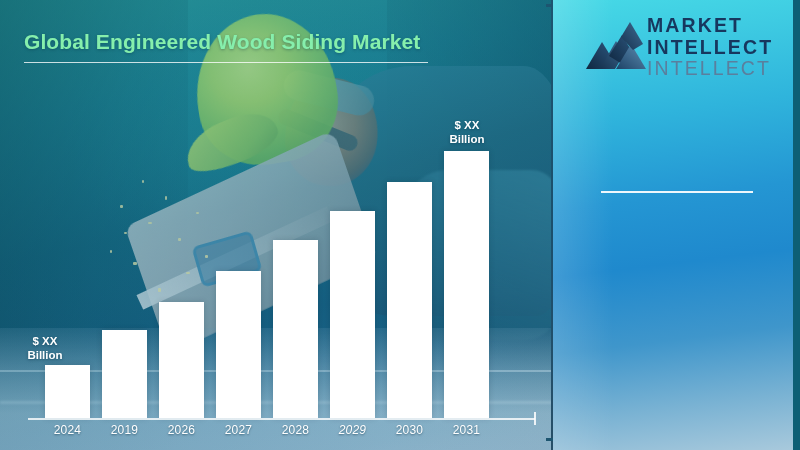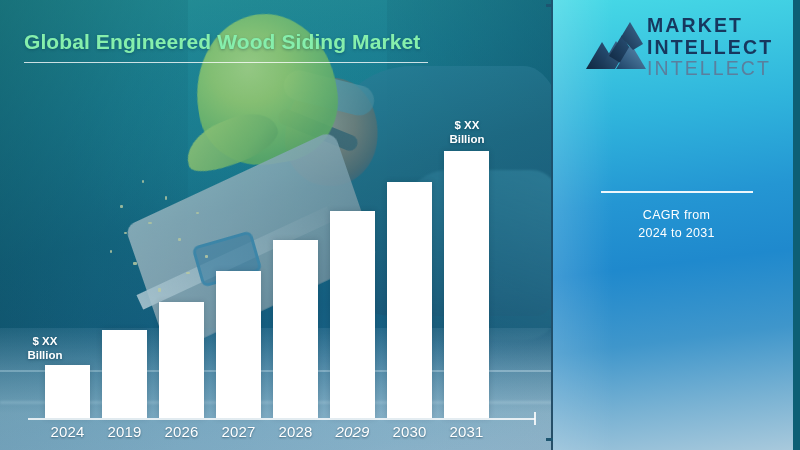--- a/index.html
+++ b/index.html
@@ -159,21 +159,21 @@
   .axis-line {
     position:absolute; left:28px; top:418px; width:507px; height:1.5px;
     background:rgba(255,255,255,.80);
   }
   .axis-cap {
     position:absolute; left:534px; top:412px; width:1.5px; height:13px;
     background:rgba(255,255,255,.85);
   }
   .xlab {
     position:absolute; top:423px; width:45px; text-align:center;
-    font-size:15px; color:#ffffff; letter-spacing:.2px;
+    font-size:12px; color:#ffffff; letter-spacing:.2px;
     text-shadow:0 1px 2px rgba(0,40,60,.5);
   }
 
   
   .divider {
     position:absolute; left:551px; top:0; width:2.5px; height:450px;
     background:linear-gradient(180deg,#1d5570 0%, #1b4f6c 50%, #274f68 100%);
   }
   .divider-cap {
     position:absolute; width:13px; height:2.5px; left:546px;
@@ -339,21 +339,17 @@
       </div>
       <div class="logo-text">
         <div class="logo-l1">MARKET</div>
         <div class="logo-l2">INTELLECT</div>
         <div class="logo-l3">INTELLECT</div>
       </div>
     </div>
 
     <div class="cagr-wrap">
       <div class="cagr-rule"></div>
-      <div class="cagr-sub">
-        <div>CAGR from</div>
-        <div>2024 to 2031</div>
-      </div>
     </div>
 
   </div>
 
 </div>
 
 </body></html>

